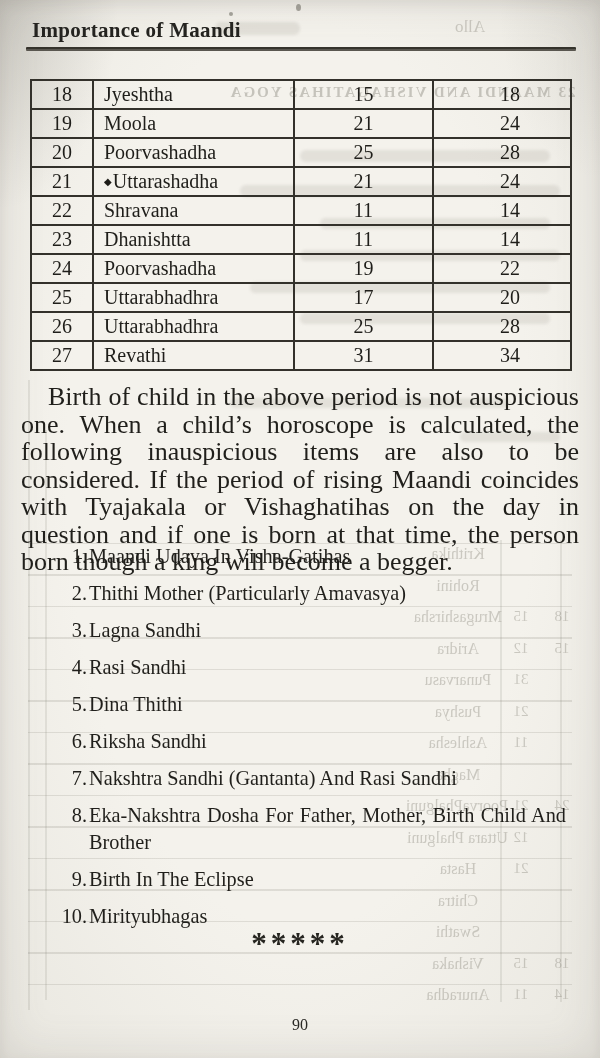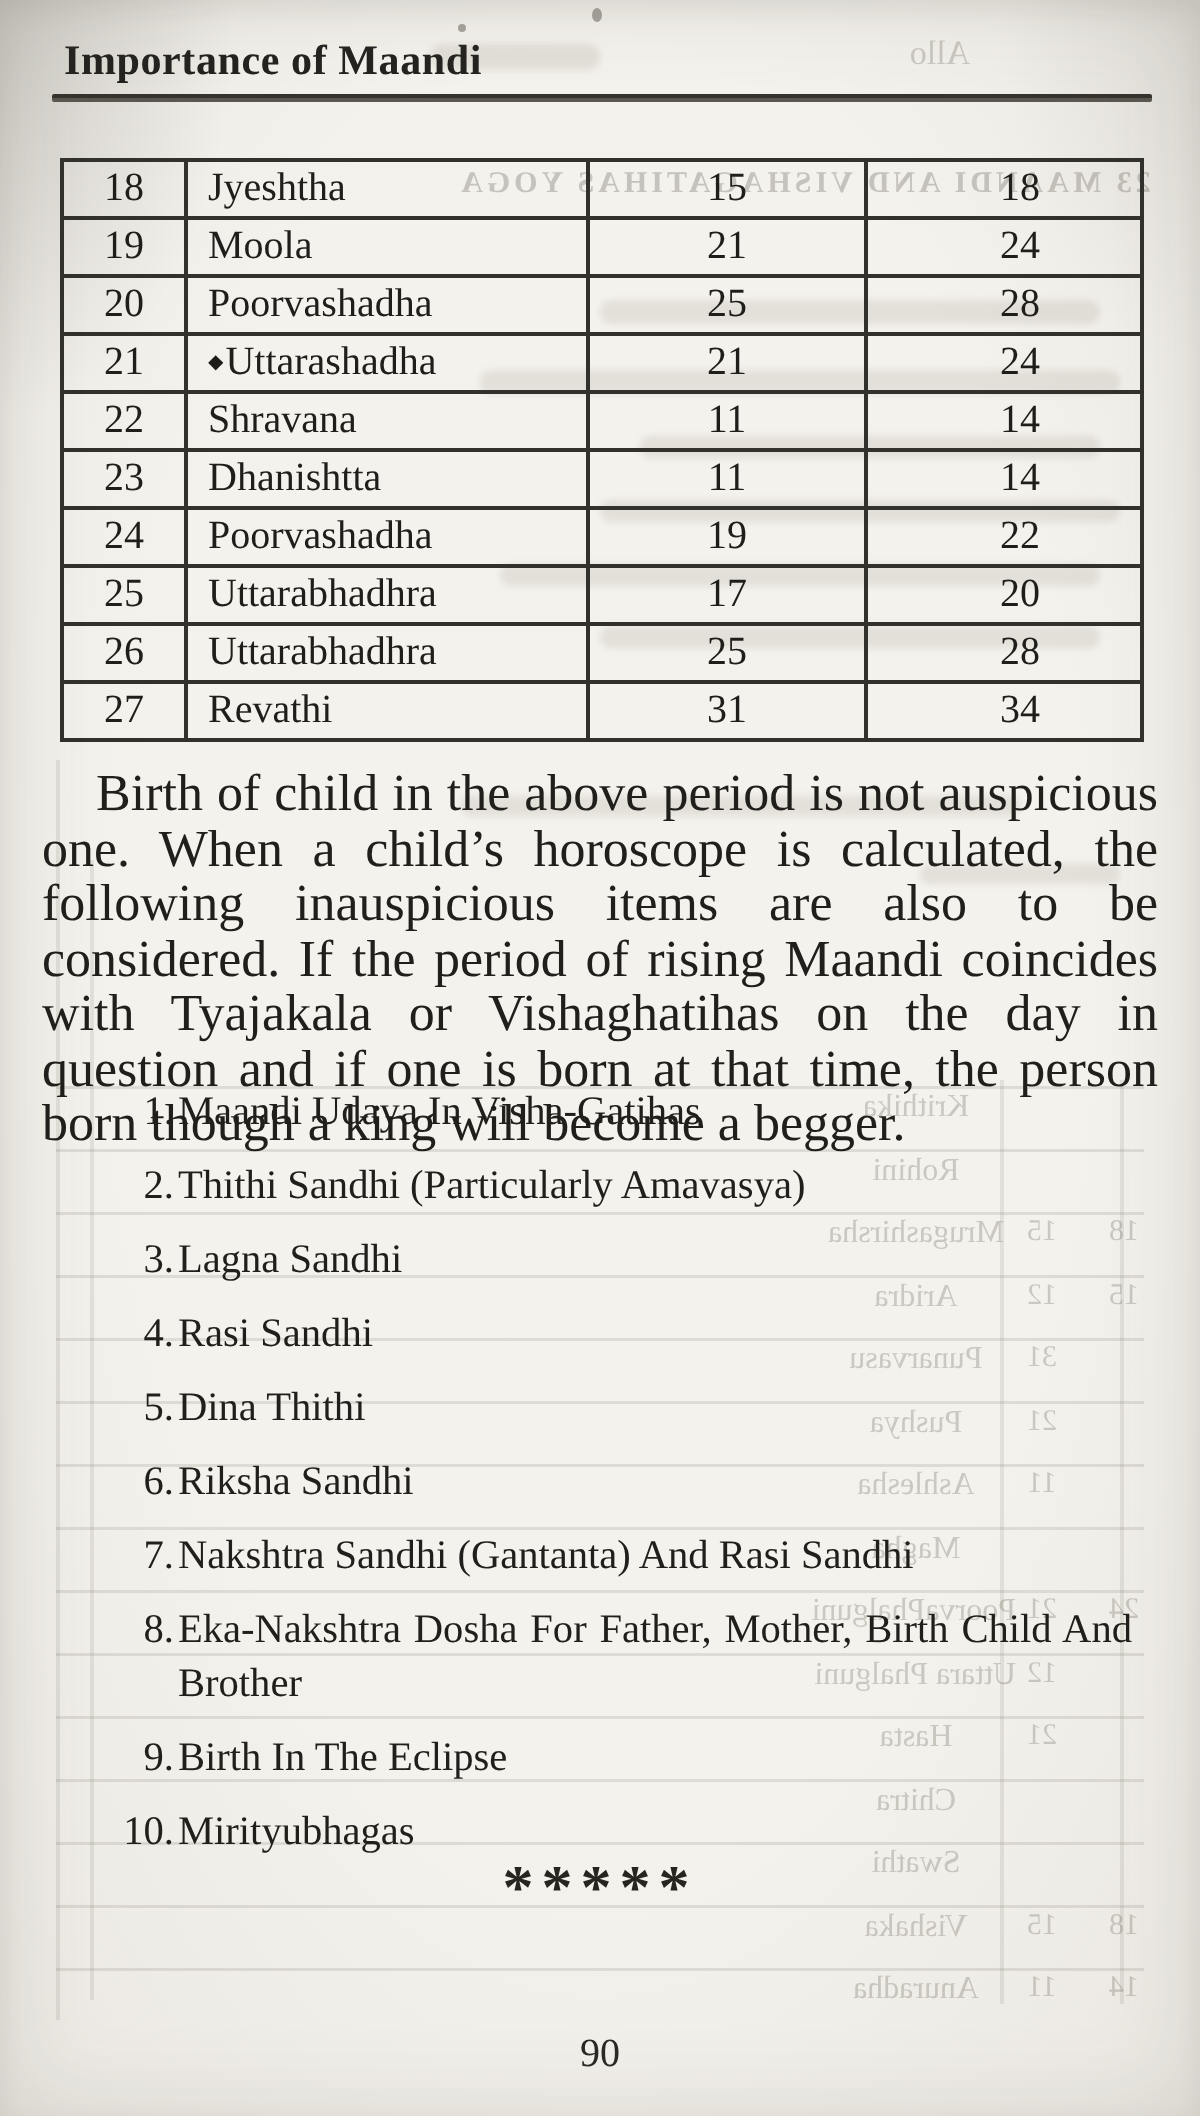--- a/index.html
+++ b/index.html
@@ -33,21 +33,21 @@
   .ntable td.v2{text-align:center;padding-left:16px;}
   .mark{font-size:10px;vertical-align:3px;margin-right:1px;color:#1d1c18;}
   .para{left:21px;top:383px;width:558px;margin:0;font-size:26px;line-height:27.5px;
     text-align:justify;text-indent:27px;color:#201f1b;}
   .nlist{left:50px;top:543px;width:516px;}
   .li{display:flex;margin-bottom:10px;line-height:27px;font-size:20.3px;color:#201f1b;}
   .li .num{width:37px;text-align:right;flex:none;}
   .li .txt{margin-left:2px;flex:1;text-align:justify;}
   .sep{left:0;top:926px;width:600px;text-align:center;font-size:31px;font-weight:bold;
     letter-spacing:4px;color:#262520;}
-  .pgnum{left:0;top:1016px;width:600px;text-align:center;font-size:20px;color:#2a2925;}
+  .pgnum{left:0;top:1016px;width:600px;text-align:center;font-size:16px;color:#2a2925;}
   .speck{background:rgba(70,68,60,0.45);border-radius:50%;}
   
   .ghost-layer{position:absolute;inset:0;z-index:1;}
   .gflip{transform:scaleX(-1);}
   .ghost-heading{left:228px;top:84px;width:348px;text-align:center;font-size:15px;font-weight:bold;
     letter-spacing:2px;color:rgba(128,125,114,0.40);white-space:nowrap;}
   .ghost-frag{left:430px;top:17px;width:80px;font-size:17px;color:rgba(128,125,114,0.35);text-align:center;}
   .ghost-grid{left:28px;top:513px;width:544px;height:489px;
     background:repeating-linear-gradient(to bottom, transparent 0 30px, rgba(132,129,118,0.20) 30px 31.5px);}
   .gvline{width:2px;background:rgba(132,129,118,0.16);}
@@ -238,21 +238,21 @@
 
   <p class="abs para">Birth of child in the above period is not auspicious one. When a child’s horoscope is calculated, the following inauspicious items are also to be considered. If the period of rising Maandi coincides with Tyajakala or Vishaghatihas on the day in question and if one is born at that time, the person born though a king will become a begger.</p>
 
   <div class="abs nlist">
     <div class="li">
       <span class="num">1.</span>
       <span class="txt">Maandi Udaya In Visha-Gatihas</span>
     </div>
     <div class="li">
       <span class="num">2.</span>
-      <span class="txt">Thithi Sandhi (Particularly Amavasya)</span>
+      <span class="txt">Thithi Mother (Particularly Amavasya)</span>
     </div>
     <div class="li">
       <span class="num">3.</span>
       <span class="txt">Lagna Sandhi</span>
     </div>
     <div class="li">
       <span class="num">4.</span>
       <span class="txt">Rasi Sandhi</span>
     </div>
     <div class="li">

